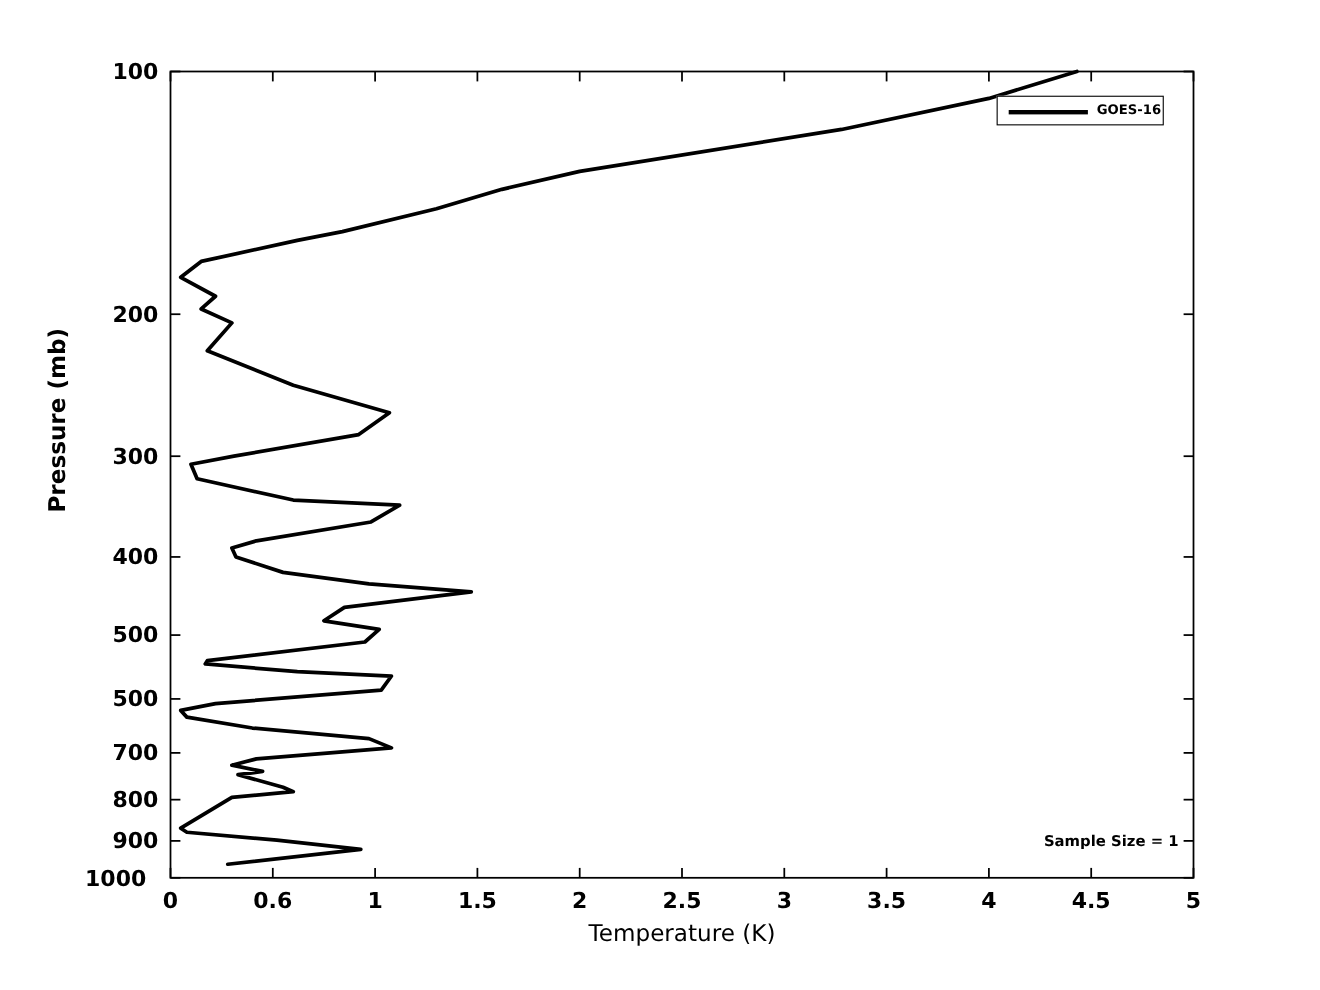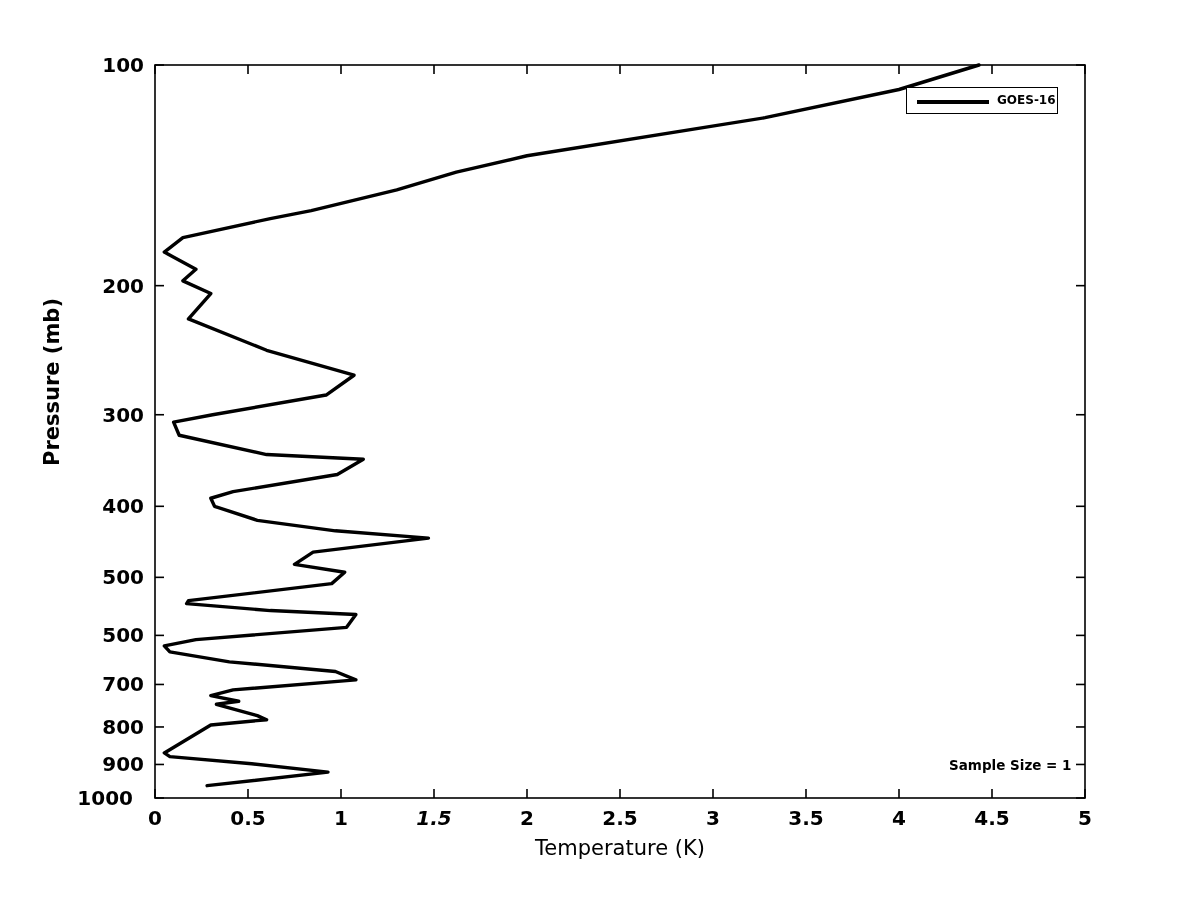--- a/index.html
+++ b/index.html
@@ -179,23 +179,23 @@
       <div class="tick-label ytick-label" style="left: 40px; width: 104px; top: 506.31px;">400</div>
       <div class="tick-label ytick-label" style="left: 40px; width: 104px; top: 577.345px;">500</div>
       <div class="tick-label ytick-label" style="left: 40px; width: 104px; top: 635.385px;">500</div>
       <div class="tick-label ytick-label" style="left: 40px; width: 104px; top: 684.457px;">700</div>
       <div class="tick-label ytick-label" style="left: 40px; width: 104px; top: 726.965px;">800</div>
       <div class="tick-label ytick-label" style="left: 40px; width: 104px; top: 764.46px;">900</div>
       <div class="tick-label ytick-label" style="left: 29px; width: 104px; top: 798px;">1000</div>
     </div>
   <div id="xtick-labels">
       <div class="tick-label xtick-label" style="left: 155px; top: 806px;">0</div>
-      <div class="tick-label xtick-label" style="left: 248px; top: 806px;">0.5</div>
+      <div class="tick-label xtick-label" style="left: 248px; top: 806px;">0.6</div>
       <div class="tick-label xtick-label" style="left: 341px; top: 806px;">1</div>
-      <div class="tick-label xtick-label" style="left: 434px; top: 806px; font-style: italic;">1.5</div>
+      <div class="tick-label xtick-label" style="left: 434px; top: 806px;">1.5</div>
       <div class="tick-label xtick-label" style="left: 527px; top: 806px;">2</div>
       <div class="tick-label xtick-label" style="left: 620px; top: 806px;">2.5</div>
       <div class="tick-label xtick-label" style="left: 713px; top: 806px;">3</div>
       <div class="tick-label xtick-label" style="left: 806px; top: 806px;">3.5</div>
       <div class="tick-label xtick-label" style="left: 899px; top: 806px;">4</div>
       <div class="tick-label xtick-label" style="left: 992px; top: 806px;">4.5</div>
       <div class="tick-label xtick-label" style="left: 1085px; top: 806px;">5</div>
     </div>
 
   <div id="ylabel">Pressure (mb)</div>

